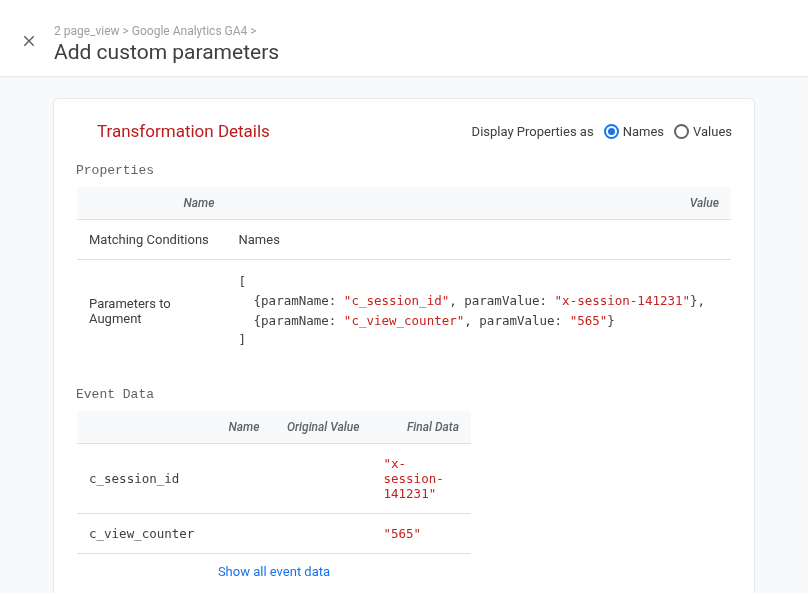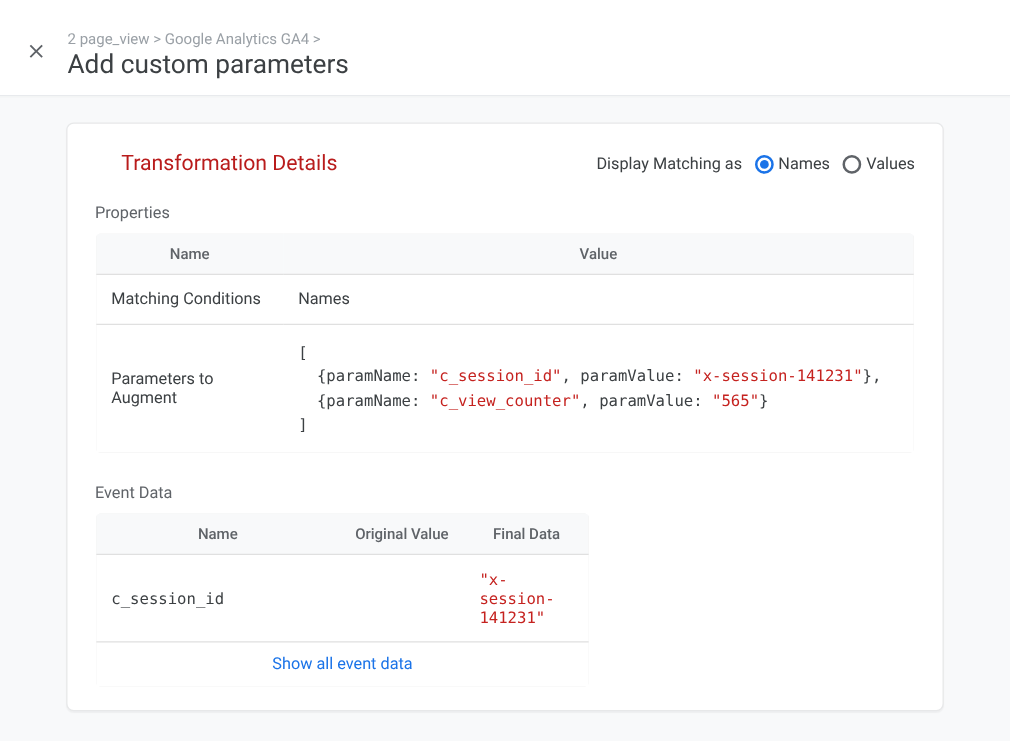--- a/index.html
+++ b/index.html
@@ -84,36 +84,38 @@
       position: absolute;
       top: 2px; left: 2px;
       width: 7px; height: 7px;
       border-radius: 50%;
       background: #1a73e8;
     }
     .section-label {
       font-size: 13px;
       color: #5f6368;
       margin-bottom: 8px;
+      font-family: Liberation Mono, monospace;
     }
     table {
       width: 100%;
       border-collapse: collapse;
       border: 1px solid #e0e0e0;
       border-radius: 4px;
       overflow: hidden;
     }
     thead th {
       background: #f8f9fa;
       font-size: 12px;
       font-weight: 500;
       color: #5f6368;
-      text-align: center;
+      text-align: right;
       padding: 9px 12px;
       border-bottom: 1px solid #e0e0e0;
+      font-style: italic;
     }
     tbody td {
       font-size: 13px;
       color: #3c4043;
       padding: 12px 12px;
       border-bottom: 1px solid #e0e0e0;
       vertical-align: middle;
     }
     tbody tr:last-child td { border-bottom: none; }
     .props-name-col { width: 150px; }
@@ -155,21 +157,21 @@
     <div class="page-title">Add custom parameters</div>
   </div>
 </div>
 
 <div class="content-bg">
   <div class="card">
 
     <div class="card-head">
       <div class="card-title">Transformation Details</div>
       <div class="display-toggle">
-        <span>Display Matching as</span>
+        <span>Display Properties as</span>
         <span class="radio checked"></span>
         <span>Names</span>
         <span class="radio"></span>
         <span>Values</span>
       </div>
     </div>
 
     <div class="section-label">Properties</div>
     <table>
       <thead>
@@ -205,20 +207,25 @@
           <th>Original Value</th>
           <th>Final Data</th>
         </tr>
       </thead>
       <tbody>
         <tr>
           <td class="mono">c_session_id</td>
           <td class="mono"></td>
           <td class="mono str">"x-session-141231"</td>
         </tr>
+        <tr>
+          <td class="mono">c_view_counter</td>
+          <td class="mono"></td>
+          <td class="mono str">"565"</td>
+        </tr>
         <tr class="show-all-row">
           <td colspan="3">
             <div class="show-all">Show all event data</div>
           </td>
         </tr>
       </tbody>
     </table>
 
   </div>
 </div>

